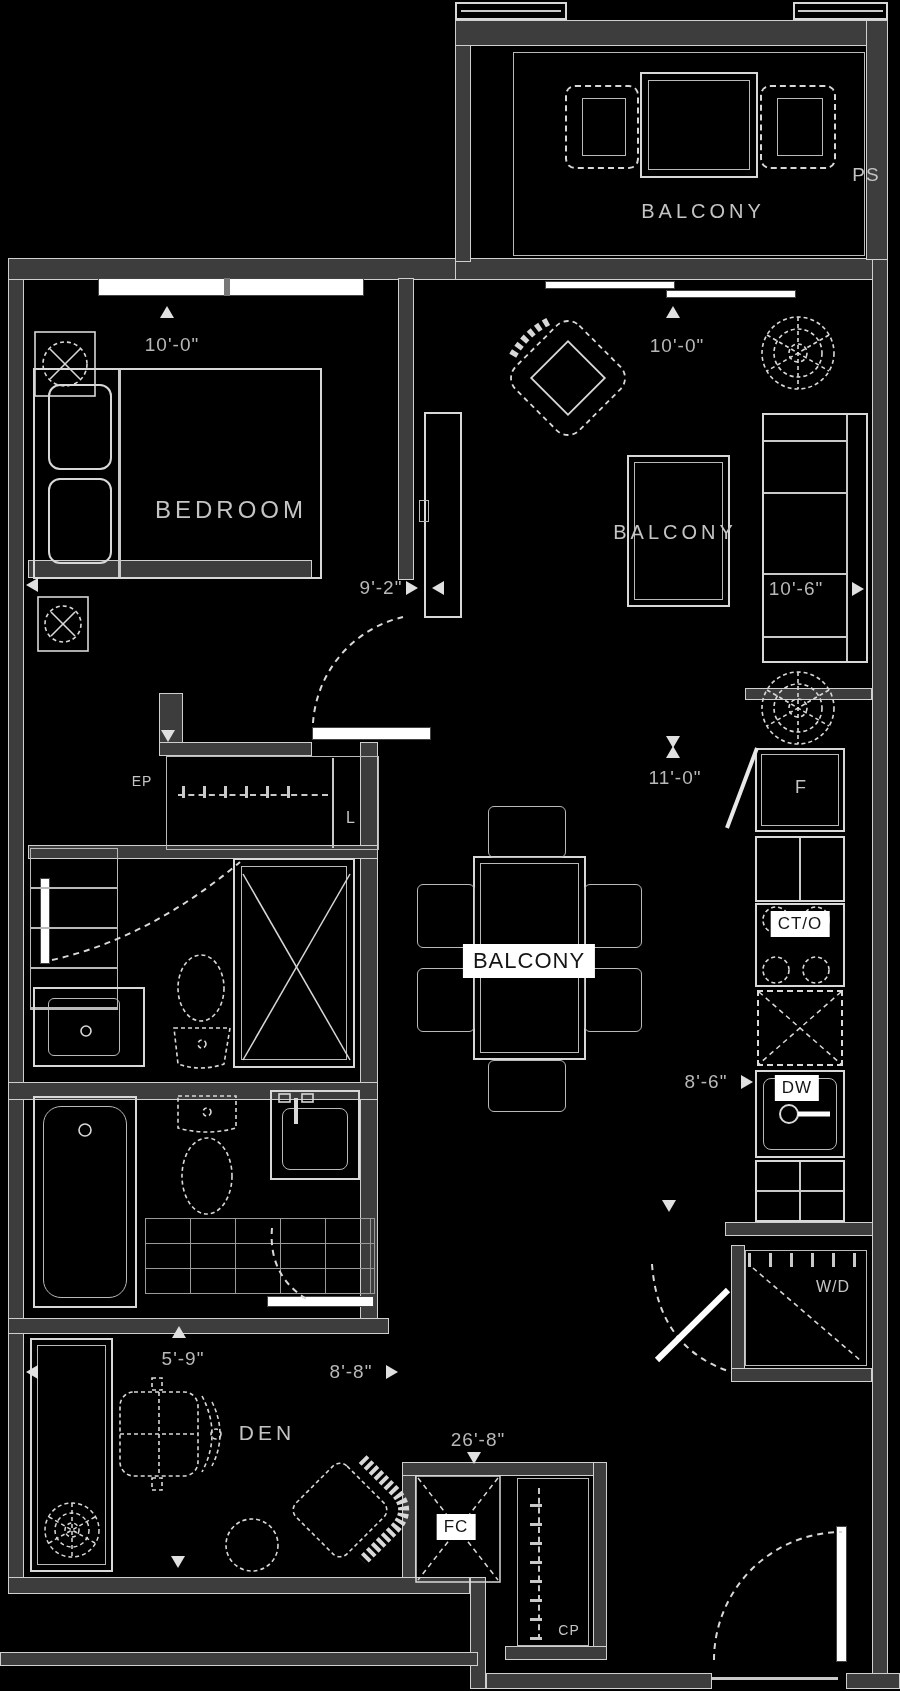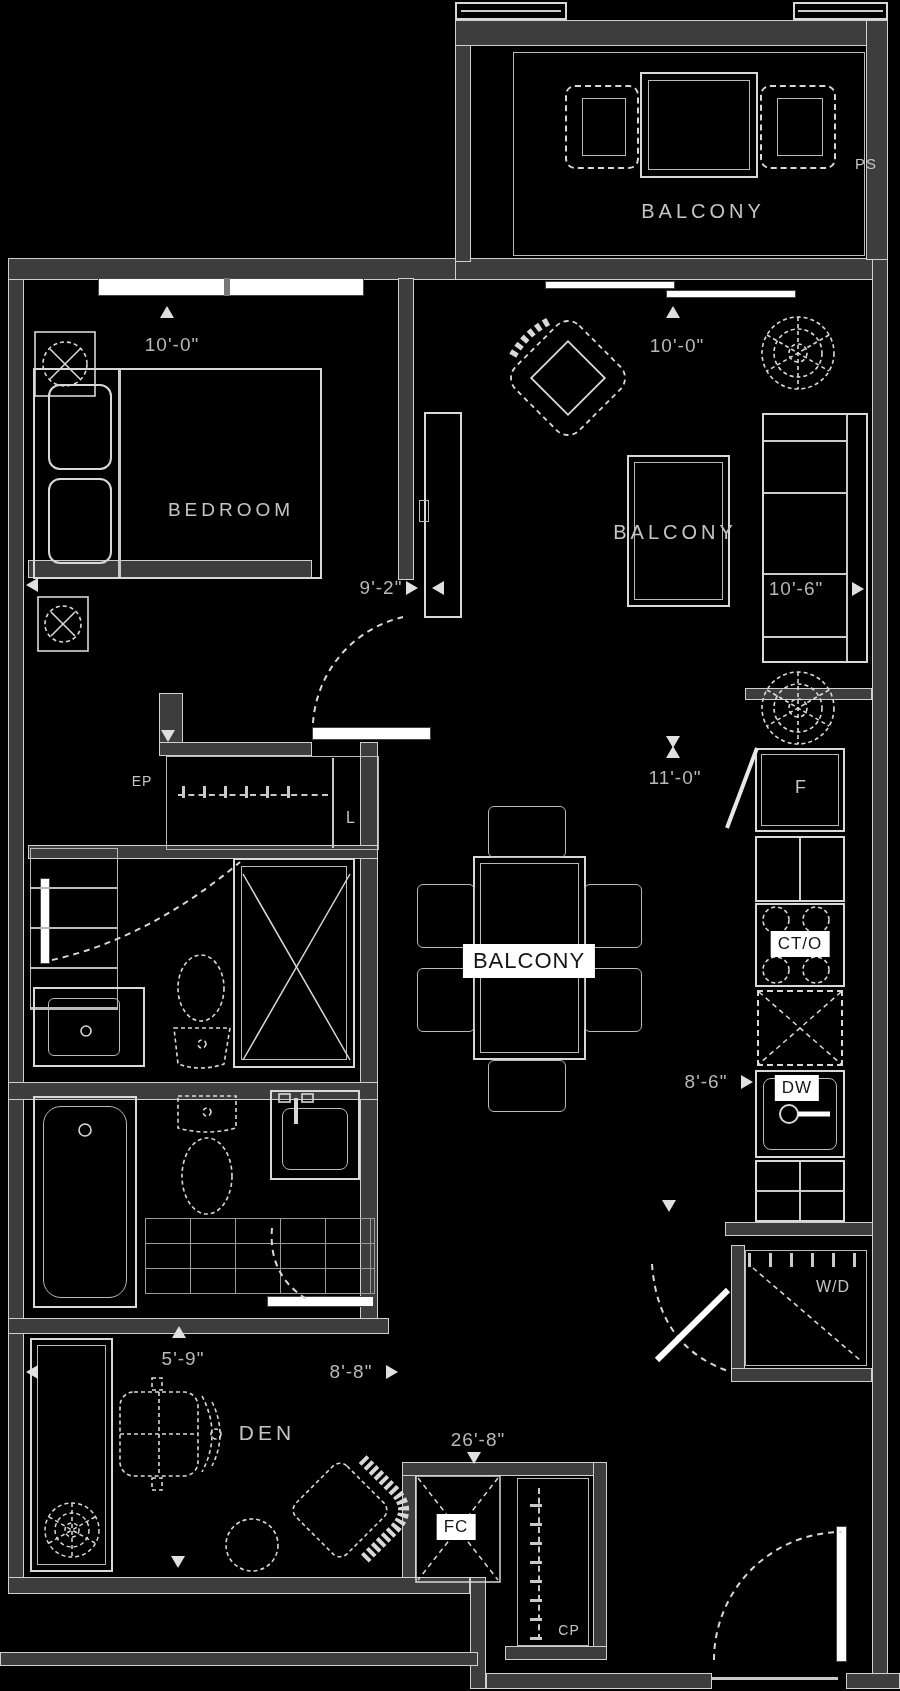--- a/index.html
+++ b/index.html
@@ -289,34 +289,34 @@
     </g>
 
     <g transform="translate(568,378) rotate(45)" stroke-width="1.8" stroke-dasharray="5 4">
       <rect x="-45" y="-45" width="90" height="90" rx="16"></rect>
       <rect x="-26" y="-26" width="52" height="52" stroke-dasharray="none"></rect>
       <path d="M -54 -26 Q -62 0 -54 26" stroke-width="8"></path>
     </g>
   </svg>
 
   <div class="lbl" style="left:703px;top:211px;font-size:20px">BALCONY</div>
-  <div class="lbl" style="left:231px;top:510px;font-size:19px">BEDROOM</div>
+  <div class="lbl" style="left:231px;top:510px;font-size:24px">BEDROOM</div>
   <div class="lbl" style="left:675px;top:532px;font-size:20px">BALCONY</div>
   <div class="lbl" style="left:267px;top:1433px;font-size:21px">DEN</div>
   <div class="wlbl" style="left:529px;top:961px;font-size:22px;padding:4px 10px">BALCONY</div>
 
   <div class="lbl" style="left:801px;top:787px;font-size:18px;letter-spacing:1px">F</div>
-  <div class="wlbl" style="left:800px;top:944px">CT/O</div>
+  <div class="wlbl" style="left:800px;top:924px">CT/O</div>
   <div class="wlbl" style="left:797px;top:1088px">DW</div>
   <div class="lbl" style="left:833px;top:1287px;font-size:16px;letter-spacing:1px">W/D</div>
   <div class="wlbl" style="left:456px;top:1527px">FC</div>
   <div class="lbl" style="left:351px;top:818px;font-size:16px;letter-spacing:1px">L</div>
   <div class="lbl" style="left:142px;top:781px;font-size:14px;letter-spacing:1px">EP</div>
   <div class="lbl" style="left:569px;top:1630px;font-size:14px;letter-spacing:1px">CP</div>
-  <div class="lbl" style="left:866px;top:163px;font-size:15px;letter-spacing:1px">PS</div>
+  <div class="lbl" style="left:866px;top:175px;font-size:19px;letter-spacing:1px">PS</div>
 
   <div class="dim" style="left:172px;top:345px">10'-0"</div>
   <div class="dim" style="left:677px;top:346px">10'-0"</div>
   <div class="dim" style="left:381px;top:588px">9'-2"</div>
   <div class="dim" style="left:796px;top:589px">10'-6"</div>
   <div class="dim" style="left:675px;top:778px">11'-0"</div>
   <div class="dim" style="left:706px;top:1082px">8'-6"</div>
   <div class="dim" style="left:183px;top:1359px">5'-9"</div>
   <div class="dim" style="left:351px;top:1372px">8'-8"</div>
   <div class="dim" style="left:478px;top:1440px">26'-8"</div>

